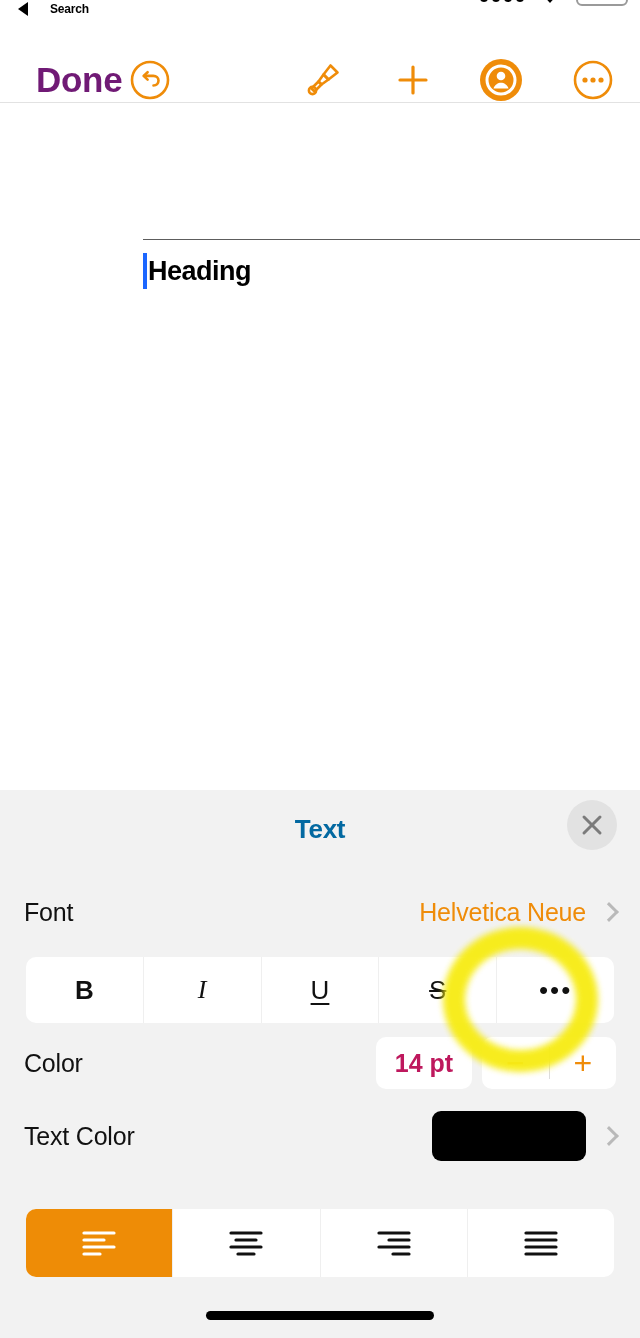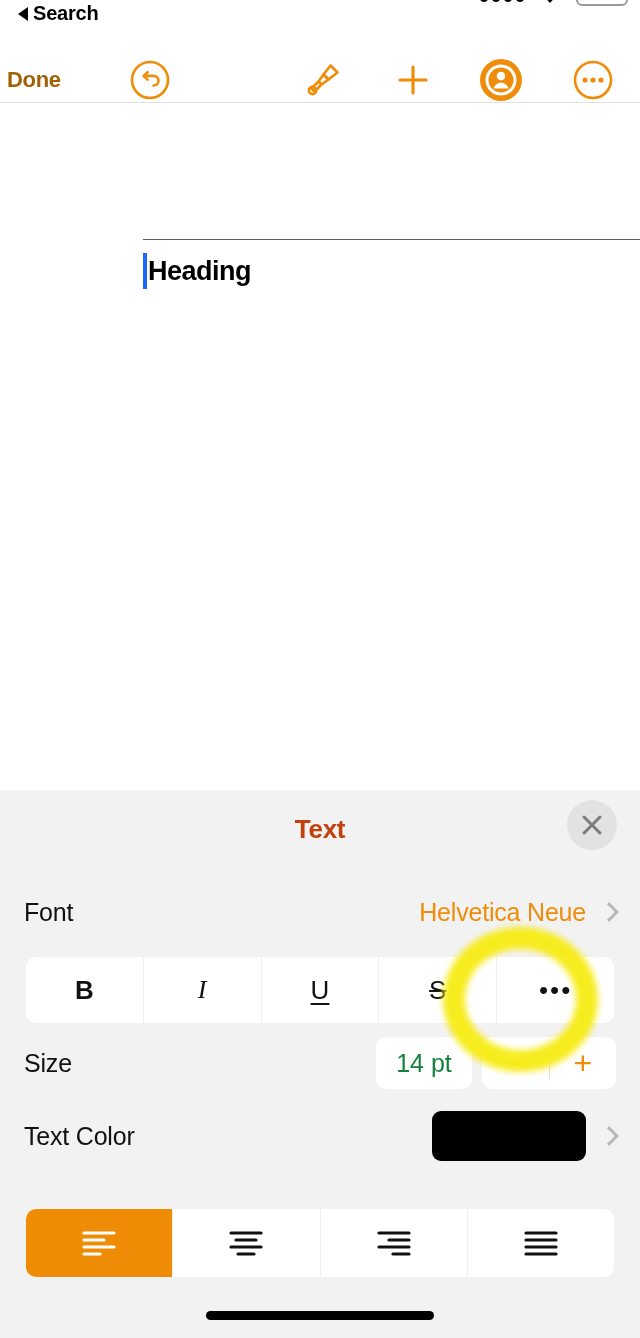--- a/index.html
+++ b/index.html
@@ -25,22 +25,22 @@
     top: 0; left: 0;
     width: 640px;
     height: 30px;
   }
   .status-back {
     position: absolute;
     left: 18px;
     top: 2px;
     display: flex;
     align-items: center;
-    gap: 5px;
-    font-size: 20px;
+    gap: 22px;
+    font-size: 12px;
     font-weight: bold;
     color: #000;
     letter-spacing: -0.2px;
   }
   .status-back .tri {
     display: inline-block;
     width: 0; height: 0;
     border-top: 7px solid transparent;
     border-bottom: 7px solid transparent;
     border-right: 10px solid #000;
@@ -79,26 +79,26 @@
   .toolbar {
     position: absolute;
     top: 30px; left: 0;
     width: 640px;
     height: 73px;
     background: #ffffff;
     border-bottom: 1px solid #e2e2e2;
   }
   .tb-done {
     position: absolute;
-    left: 7px;
+    left: 36px;
     top: 50px;
     transform: translateY(-50%);
-    font-size: 22px;
+    font-size: 35px;
     font-weight: bold;
-    color: #a16207;
+    color: #701a75;
     letter-spacing: -0.3px;
   }
   .tb-icon {
     position: absolute;
     top: 50px;
     transform: translateY(-50%);
     width: 46px; height: 46px;
     display: flex;
     align-items: center;
     justify-content: center;
@@ -161,21 +161,21 @@
     position: relative;
     height: 70px;
   }
   .panel-title {
     position: absolute;
     left: 0; right: 0;
     top: 24px;
     text-align: center;
     font-size: 26px;
     font-weight: bold;
-    color: #c2410c;
+    color: #0369a1;
     letter-spacing: -0.3px;
   }
   .panel-close {
     position: absolute;
     right: 23px;
     top: 10px;
     width: 50px; height: 50px;
     border-radius: 50%;
     background: #e2e2e2;
     display: flex;
@@ -246,22 +246,23 @@
   #row-size { top: 245px; height: 56px; padding: 0 24px; }
   #row-size .spacer { flex: 1; }
   .size-pill {
     width: 96px; height: 52px;
     background: #fff;
     border-radius: 10px;
     display: flex;
     align-items: center;
     justify-content: center;
     font-size: 25px;
-    color: #15803d;
+    color: #be185d;
     margin-right: 10px;
+    font-weight: bold;
   }
   .stepper {
     width: 134px; height: 52px;
     background: #fff;
     border-radius: 10px;
     display: flex;
     align-items: stretch;
   }
   .stepper .btn {
     flex: 1;
@@ -435,21 +436,21 @@
 
     <div class="seg-style">
       <div class="seg seg-b">B</div>
       <div class="seg seg-i">I</div>
       <div class="seg seg-u">U</div>
       <div class="seg seg-s">S</div>
       <div class="seg seg-dots">•••</div>
     </div>
 
     <div class="row" id="row-size">
-      <span class="row-label">Size</span>
+      <span class="row-label">Color</span>
       <span class="spacer"></span>
       <span class="size-pill">14 pt</span>
       <span class="stepper">
         <span class="btn">−</span>
         <span class="divider"></span>
         <span class="btn">+</span>
       </span>
     </div>
 
     <div class="row" id="row-color">

